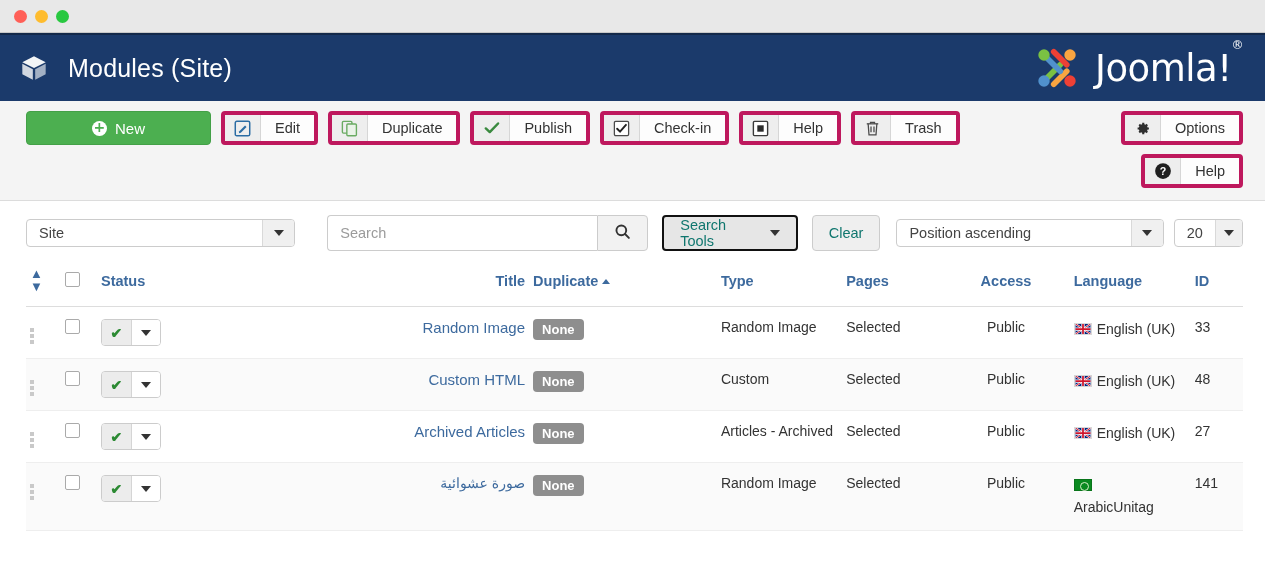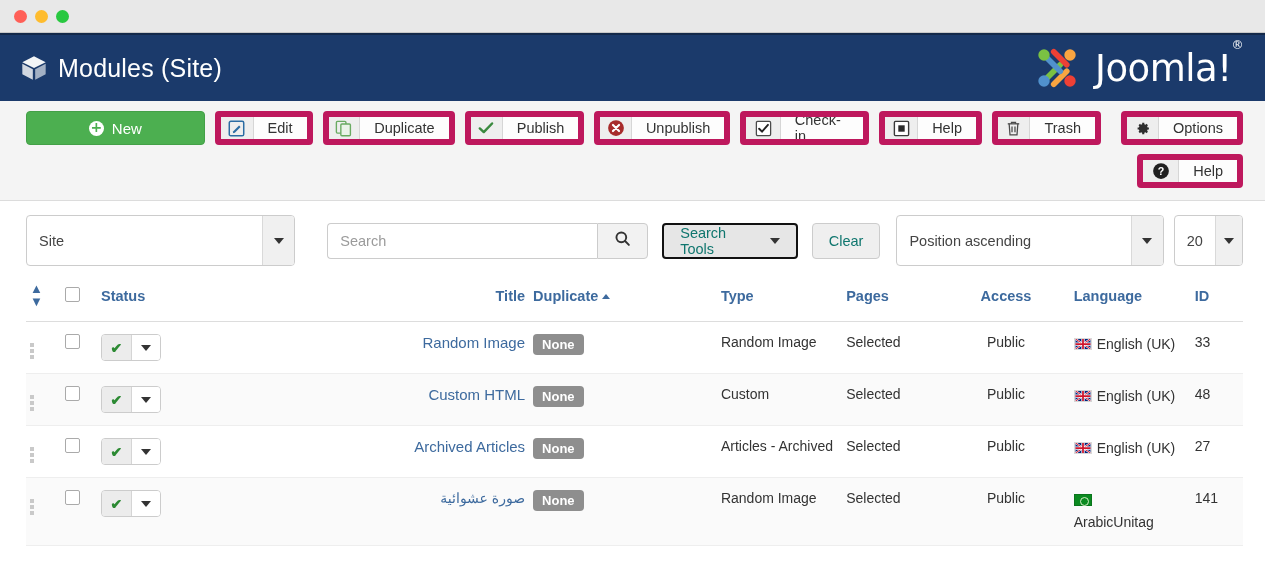--- a/index.html
+++ b/index.html
@@ -29,21 +29,21 @@
   
   .app-header {
     height: 68px;
     background: #1b3a6b;
     border-top: 2px solid #14294a;
     display: flex;
     align-items: center;
     justify-content: space-between;
     padding: 0 22px 0 20px;
   }
-  .header-left { display: flex; align-items: center; gap: 10px; }
+  .header-left { display: flex; align-items: center; gap: 20px; }
   .page-title {
     color: #ffffff;
     font-size: 25px;
     font-weight: normal;
     letter-spacing: 0.2px;
   }
   .cube-icon { width: 28px; height: 28px; display: block; }
   .joomla-logo { display: flex; align-items: center; gap: 9px; }
   .joomla-wordmark {
     color: #ffffff;
@@ -87,21 +87,21 @@
     background: #fff; color: #4caf50;
     font-size: 14px; font-weight: bold; line-height: 13px;
     text-align: center;
     font-family: "DejaVu Sans", sans-serif;
   }
 
   .btn-split {
     display: flex;
     align-items: stretch;
     height: 34px;
-    border: 6px solid #be185d;
+    border: 4px solid #be185d;
     border-radius: 4px;
     background: #fff;
     overflow: hidden;
     cursor: pointer;
   }
   .btn-split .ico {
     width: 36px;
     background: #eeeeee;
     border-right: 1px solid #d6d6d6;
     display: flex; align-items: center; justify-content: center;
@@ -118,21 +118,21 @@
   
   .filter-area {
     background: #ffffff;
     padding: 14px 22px 10px 26px;
     display: flex;
     align-items: center;
     gap: 0;
   }
   .select-box {
     display: flex; align-items: stretch;
-    height: 51px;
+    height: 28px;
     border: 1px solid #cccccc;
     border-radius: 4px;
     background: #fff;
     overflow: hidden;
     cursor: pointer;
   }
   .select-box .val {
     display: flex; align-items: center;
     padding: 0 12px;
     font-size: 14.5px; color: #444;
@@ -373,29 +373,20 @@
 
     <div class="btn-split">
       <span class="ico">
         <svg width="18" height="18" viewBox="0 0 16 16">
           <path d="M2.5 8.4 L6 11.6 L13.4 4" fill="none" stroke="#3a8a3f" stroke-width="2.2" stroke-linecap="round" stroke-linejoin="round"></path>
         </svg>
       </span>
       <span class="lbl">Publish</span>
     </div>
 
-    <div class="btn-split">
-      <span class="ico">
-        <svg width="18" height="18" viewBox="0 0 16 16">
-          <circle cx="8" cy="8" r="7" fill="#a72b2b"></circle>
-          <path d="M5.3 5.3 L10.7 10.7 M10.7 5.3 L5.3 10.7" stroke="#fff" stroke-width="1.9" stroke-linecap="round"></path>
-        </svg>
-      </span>
-      <span class="lbl">Unpublish</span>
-    </div>
 
     <div class="btn-split">
       <span class="ico">
         <svg width="17" height="17" viewBox="0 0 16 16">
           <rect x="1.3" y="1.3" width="13.4" height="13.4" rx="1.2" fill="#fff" stroke="#4a4a4a" stroke-width="1.2"></rect>
           <path d="M3.9 8.2 L6.6 11 L12.2 4.6" fill="none" stroke="#222" stroke-width="1.8" stroke-linecap="round" stroke-linejoin="round"></path>
         </svg>
       </span>
       <span class="lbl">Check-in</span>
     </div>

